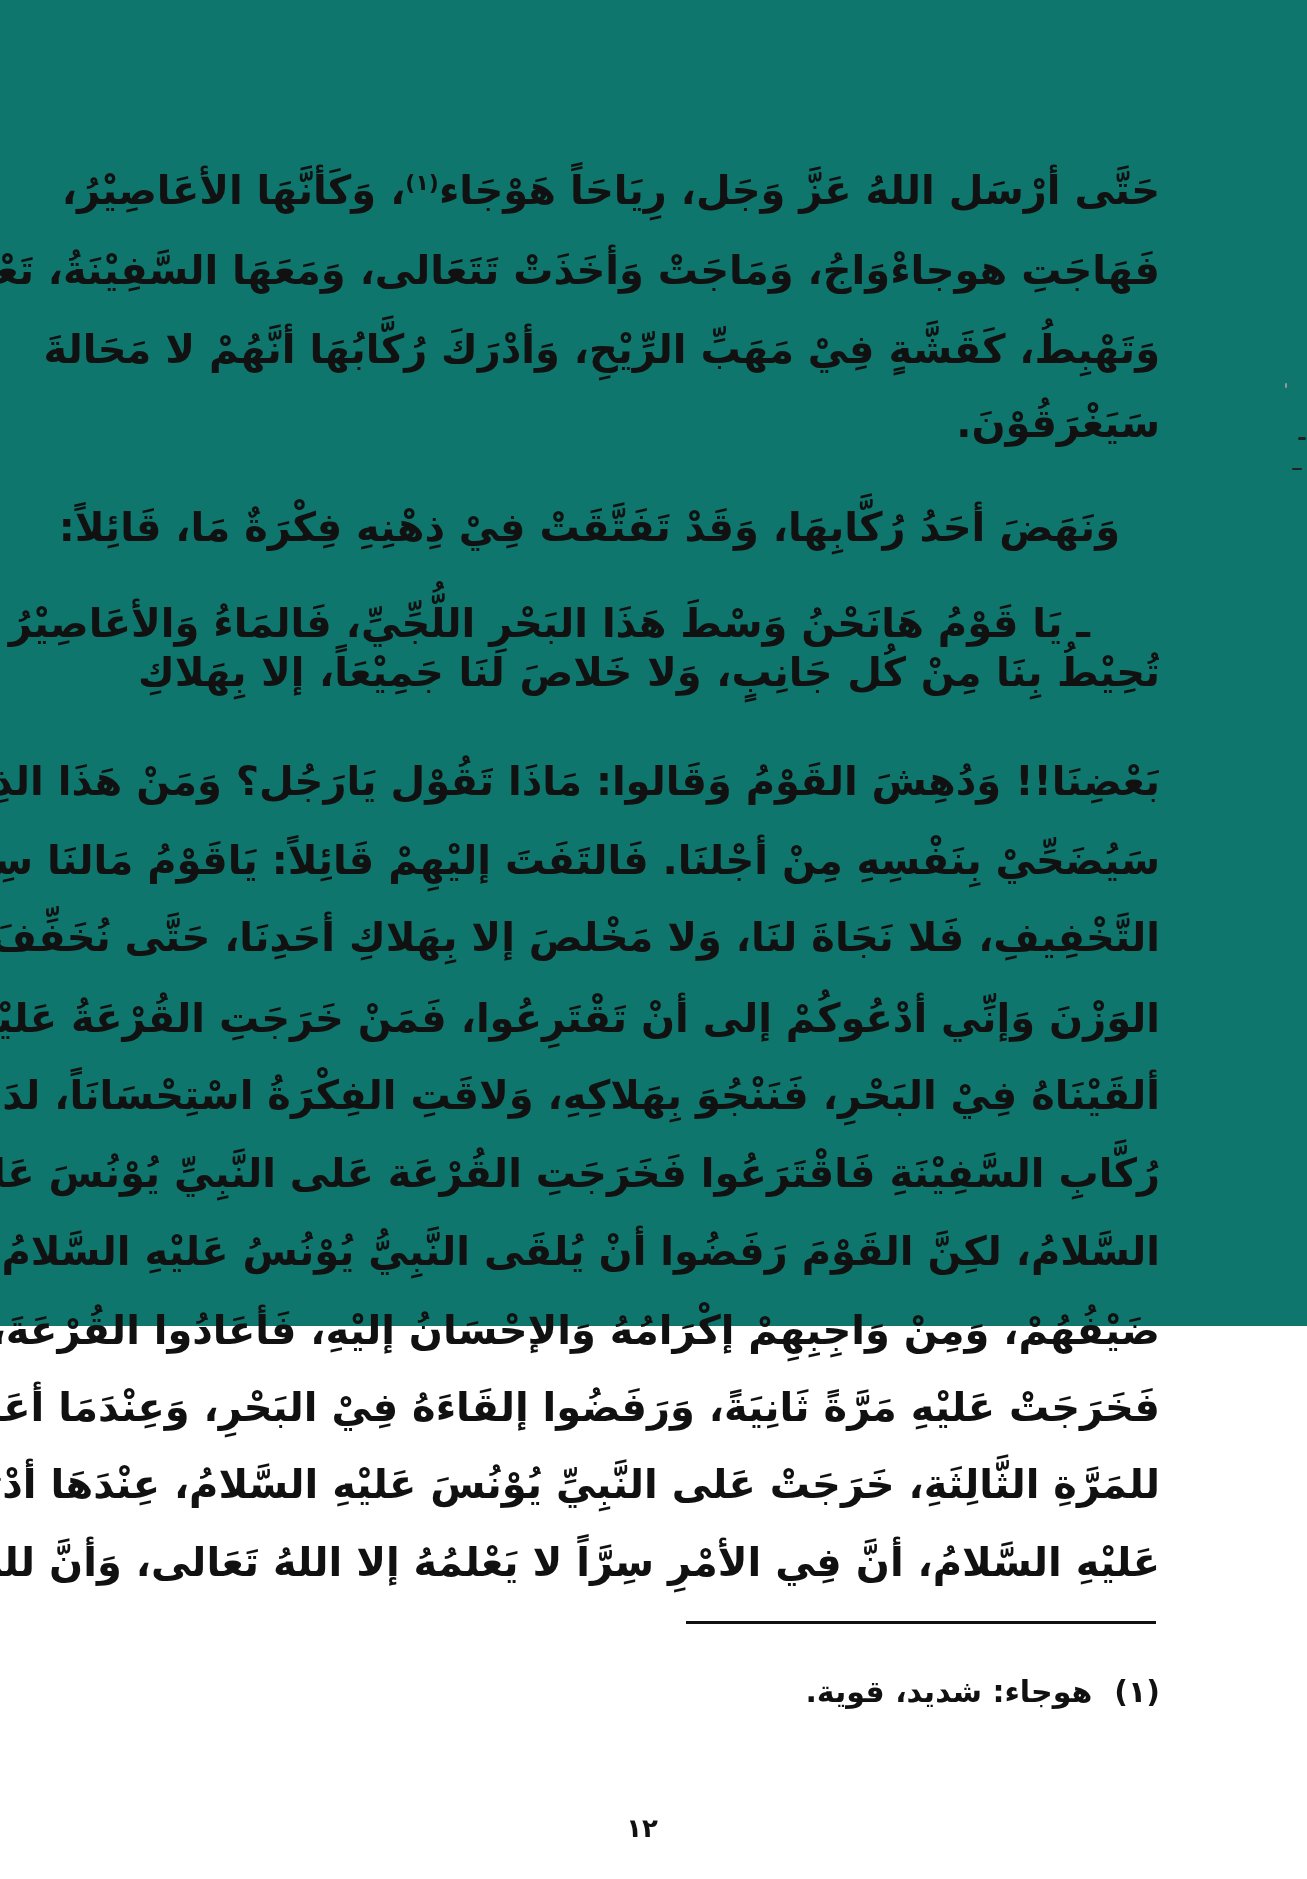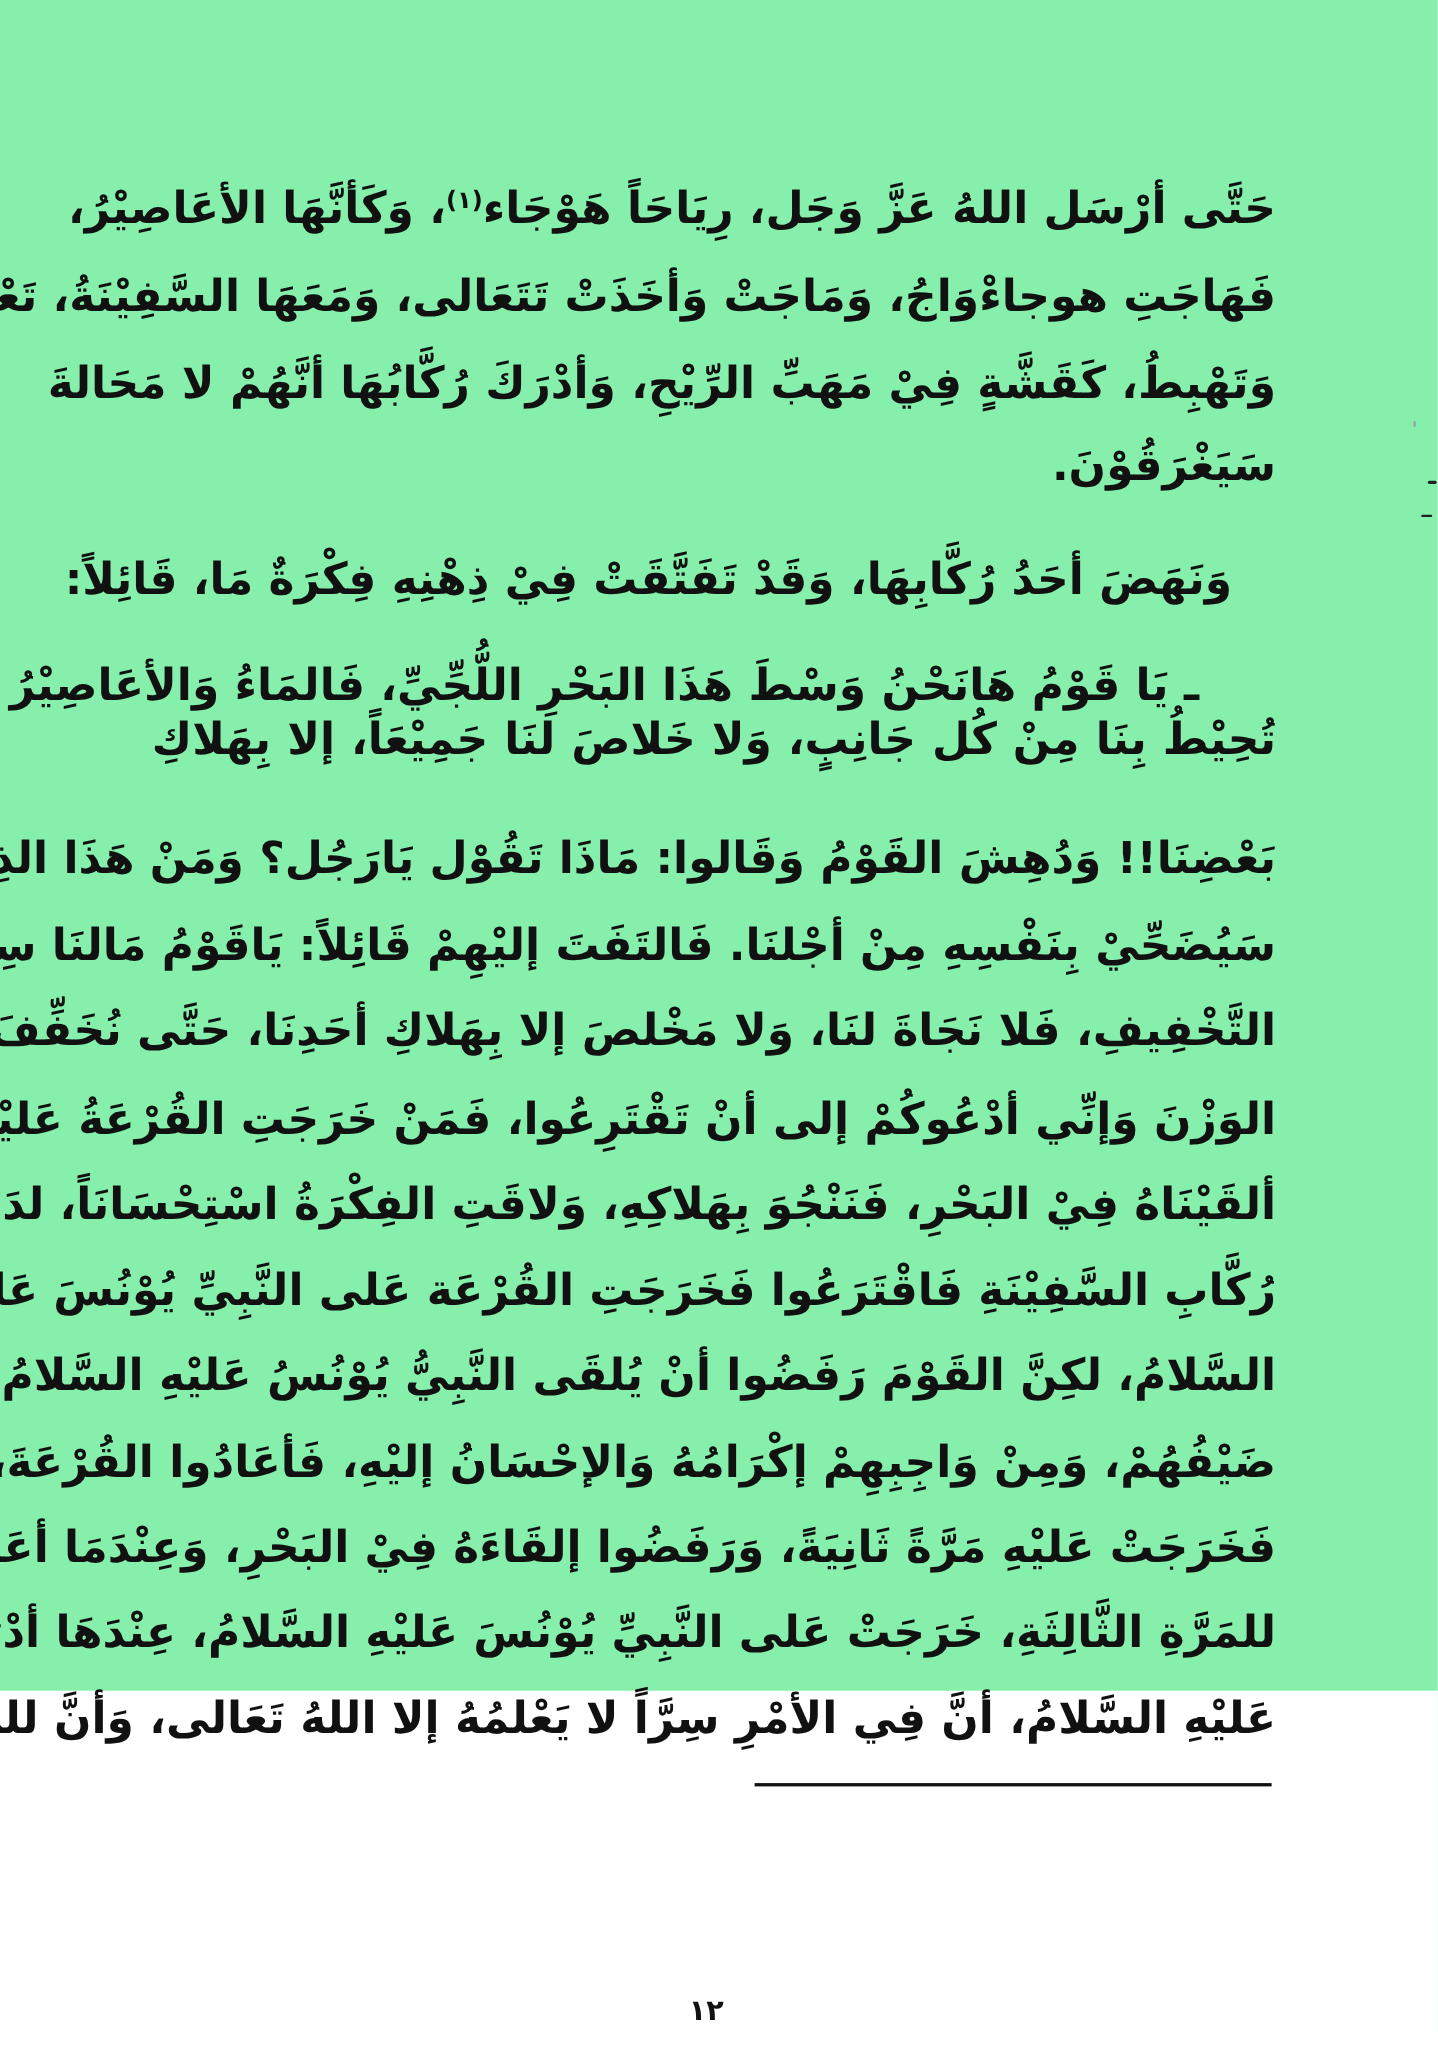--- a/index.html
+++ b/index.html
@@ -12,22 +12,22 @@
       height: 1879px;
       position: relative;
       overflow: hidden;
       color: #111111;
       font-family: "DejaVu Sans", sans-serif;
     }
     .page {
       position: absolute;
       left: 0; top: 0;
       width: 1307px;
-      height: 1537px;
-      background: #86efac;
+      height: 1326px;
+      background: #0f766e;
     }
     .text-block {
       position: absolute;
       left: 138px;
       width: 1022px;
       direction: rtl;
       unicode-bidi: isolate;
     }
     .line {
       position: absolute;
@@ -118,19 +118,22 @@
     <div class="line" style="top:1130px;">رُكَّابِ السَّفِيْنَةِ فَاقْتَرَعُوا فَخَرَجَتِ القُرْعَة عَلى النَّبِيِّ يُوْنُسَ عَليْهِ</div>
     <div class="line" style="top:1208px;">السَّلامُ، لكِنَّ القَوْمَ رَفَضُوا أنْ يُلقَى النَّبِيُّ يُوْنُسُ عَليْهِ السَّلامُ، وَهُوَ</div>
     <div class="line" style="top:1287px;">ضَيْفُهُمْ، وَمِنْ وَاجِبِهِمْ إكْرَامُهُ وَالإحْسَانُ إليْهِ، فَأعَادُوا القُرْعَةَ،</div>
     <div class="line" style="top:1364px;">فَخَرَجَتْ عَليْهِ مَرَّةً ثَانِيَةً، وَرَفَضُوا إلقَاءَهُ فِيْ البَحْرِ، وَعِنْدَمَا أعَادُوهَا</div>
     <div class="line" style="top:1441px;">للمَرَّةِ الثَّالِثَةِ، خَرَجَتْ عَلى النَّبِيِّ يُوْنُسَ عَليْهِ السَّلامُ، عِنْدَهَا أدْرَكَ</div>
     <div class="line" style="top:1519px;">عَليْهِ السَّلامُ، أنَّ فِي الأمْرِ سِرَّاً لا يَعْلمُهُ إلا اللهُ تَعَالى، وَأنَّ للهِ فِيْ</div>
   </div>
 
   <div class="fn-rule"></div>
 
+  <div class="footnote">
+    <span class="fn-num">(١)</span><span>هوجاء: شديد، قوية.</span>
+  </div>
 
   <div class="page-number">١٢</div>
 
   <div class="speck" style="left:1298px; top:437px; width:8px; height:3px;"></div>
   <div class="speck" style="left:1292px; top:468px; width:10px; height:2px;"></div>
   <div class="speck" style="left:1285px; top:383px; width:2px; height:5px; background:#999;"></div>
 </div>
 
 </body></html>

